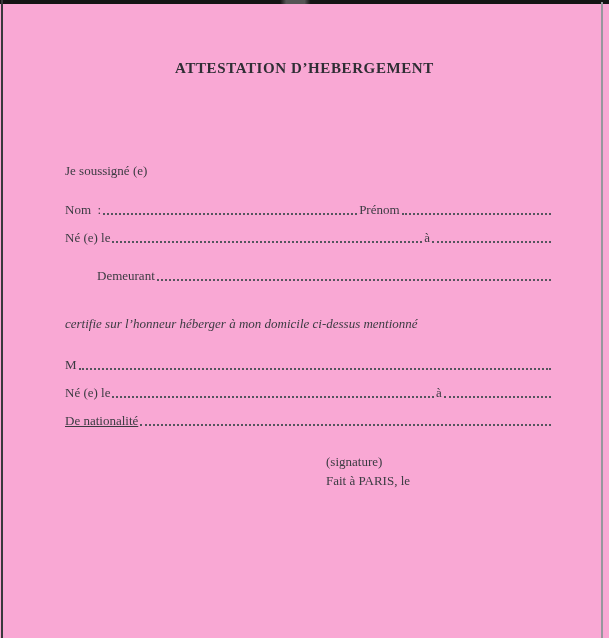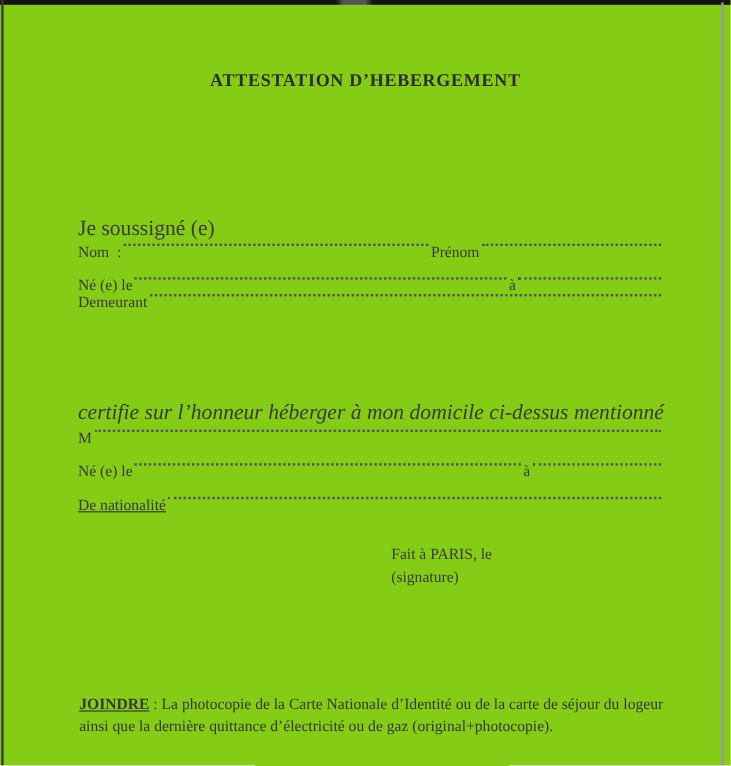--- a/index.html
+++ b/index.html
@@ -4,21 +4,21 @@
 <style>
   html, body {
     margin: 0;
     padding: 0;
     background: #ffffff;
   }
   .scan-page {
     position: relative;
     width: 609px;
     height: 638px;
-    background: #84cc16;
+    background: #f9a8d4;
     overflow: hidden;
     font-family: "Liberation Serif", "DejaVu Serif", serif;
     color: #3b3b42;
   }
   
   .edge-top {
     position: absolute;
     top: 0; left: 0; right: 0;
     height: 4px;
     background: linear-gradient(90deg, #141414 0 46%, #555 47% 50%, #141414 51% 100%);
@@ -44,34 +44,34 @@
     font-size: 15px;
     font-weight: bold;
     letter-spacing: 0.6px;
     color: #2e2e34;
   }
   .row {
     position: absolute;
     left: 65px;
     right: 56px;
     display: flex;
+    align-items: flex-end;
     font-size: 13px;
     line-height: 17px;
     white-space: pre;
   }
   .leader {
     border-bottom: 2px dotted #55555e;
     height: 2px;
     margin: 0 2px 3px 2px;
   }
   .plain {
     position: absolute;
-    font-size: 18px;
+    font-size: 13px;
     line-height: 17px;
-    margin-top: 20px;
   }
   .closing {
     position: absolute;
     top: 452px;
     left: 326px;
     font-size: 13px;
     line-height: 19px;
   }
   .footer {
     position: absolute;
@@ -106,21 +106,21 @@
     <span class="leader" style="flex-grow:1;"></span>
   </div>
 
   <div class="row" style="top:229px;">
     <span>Né (e) le</span>
     <span class="leader" style="flex-grow:2.6;"></span>
     <span>à</span>
     <span class="leader" style="flex-grow:1;"></span>
   </div>
 
-  <div class="row" style="top:243px;">
+  <div class="row" style="top:267px;margin-left:32px;">
     <span>Demeurant</span>
     <span class="leader" style="flex-grow:1;"></span>
   </div>
 
   <div class="plain" style="top:315px; left:65px;font-style:italic;">certifie sur l’honneur héberger à mon domicile ci-dessus mentionné</div>
 
   <div class="row" style="top:356px;">
     <span>M</span>
     <span class="leader" style="flex-grow:1;"></span>
   </div>
@@ -131,22 +131,18 @@
     <span>à</span>
     <span class="leader" style="flex-grow:1;"></span>
   </div>
 
   <div class="row" style="top:412px;text-decoration:underline;">
     <span>De nationalité</span>
     <span class="leader" style="flex-grow:1;"></span>
   </div>
 
   <div class="closing">
+    <div>(signature)</div>
     <div>Fait à PARIS, le</div>
-    <div>(signature)</div>
   </div>
 
-  <div class="footer" style="top:578px;">
-    <span class="joindre">JOINDRE</span><span> : </span><span>La photocopie de la Carte Nationale d’Identité ou de la carte de séjour du logeur</span>
-    <div>ainsi que la dernière quittance d’électricité ou de gaz (original+photocopie).</div>
-  </div>
 
 </div>
 
 </body></html>

